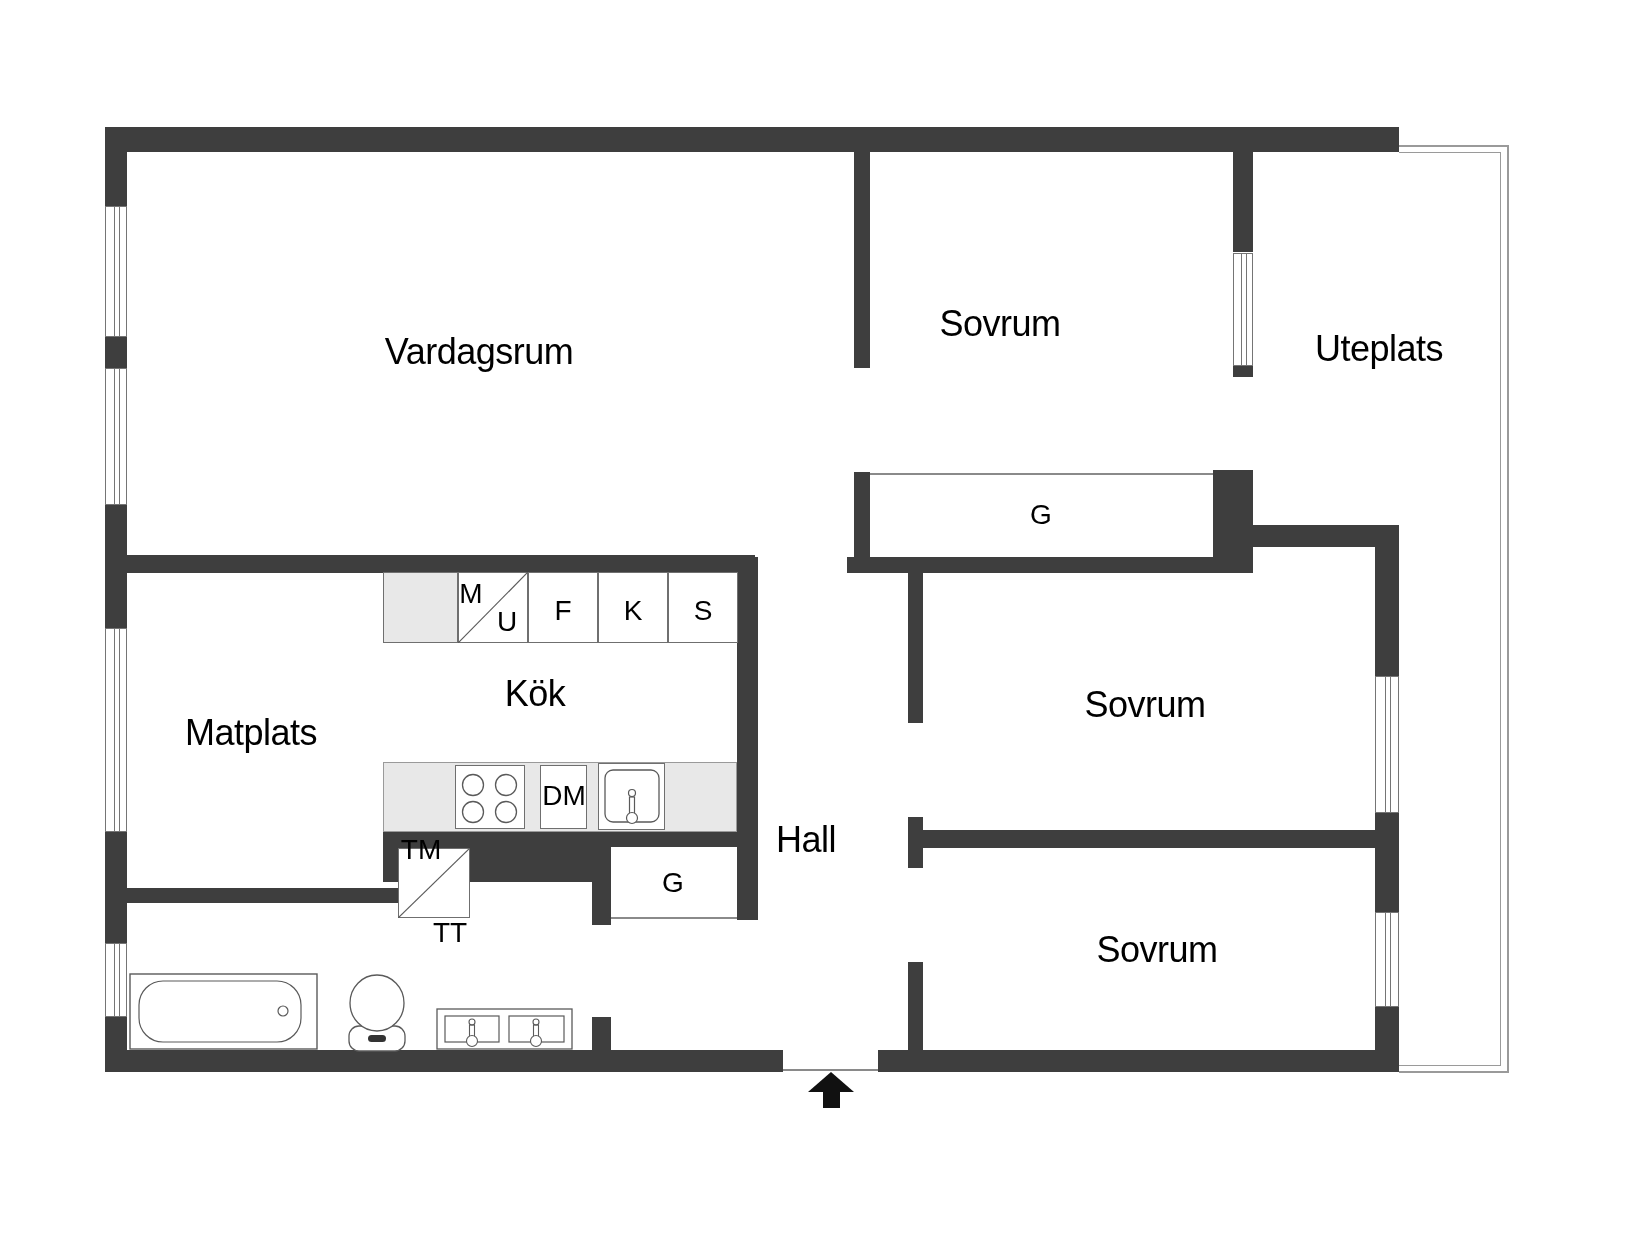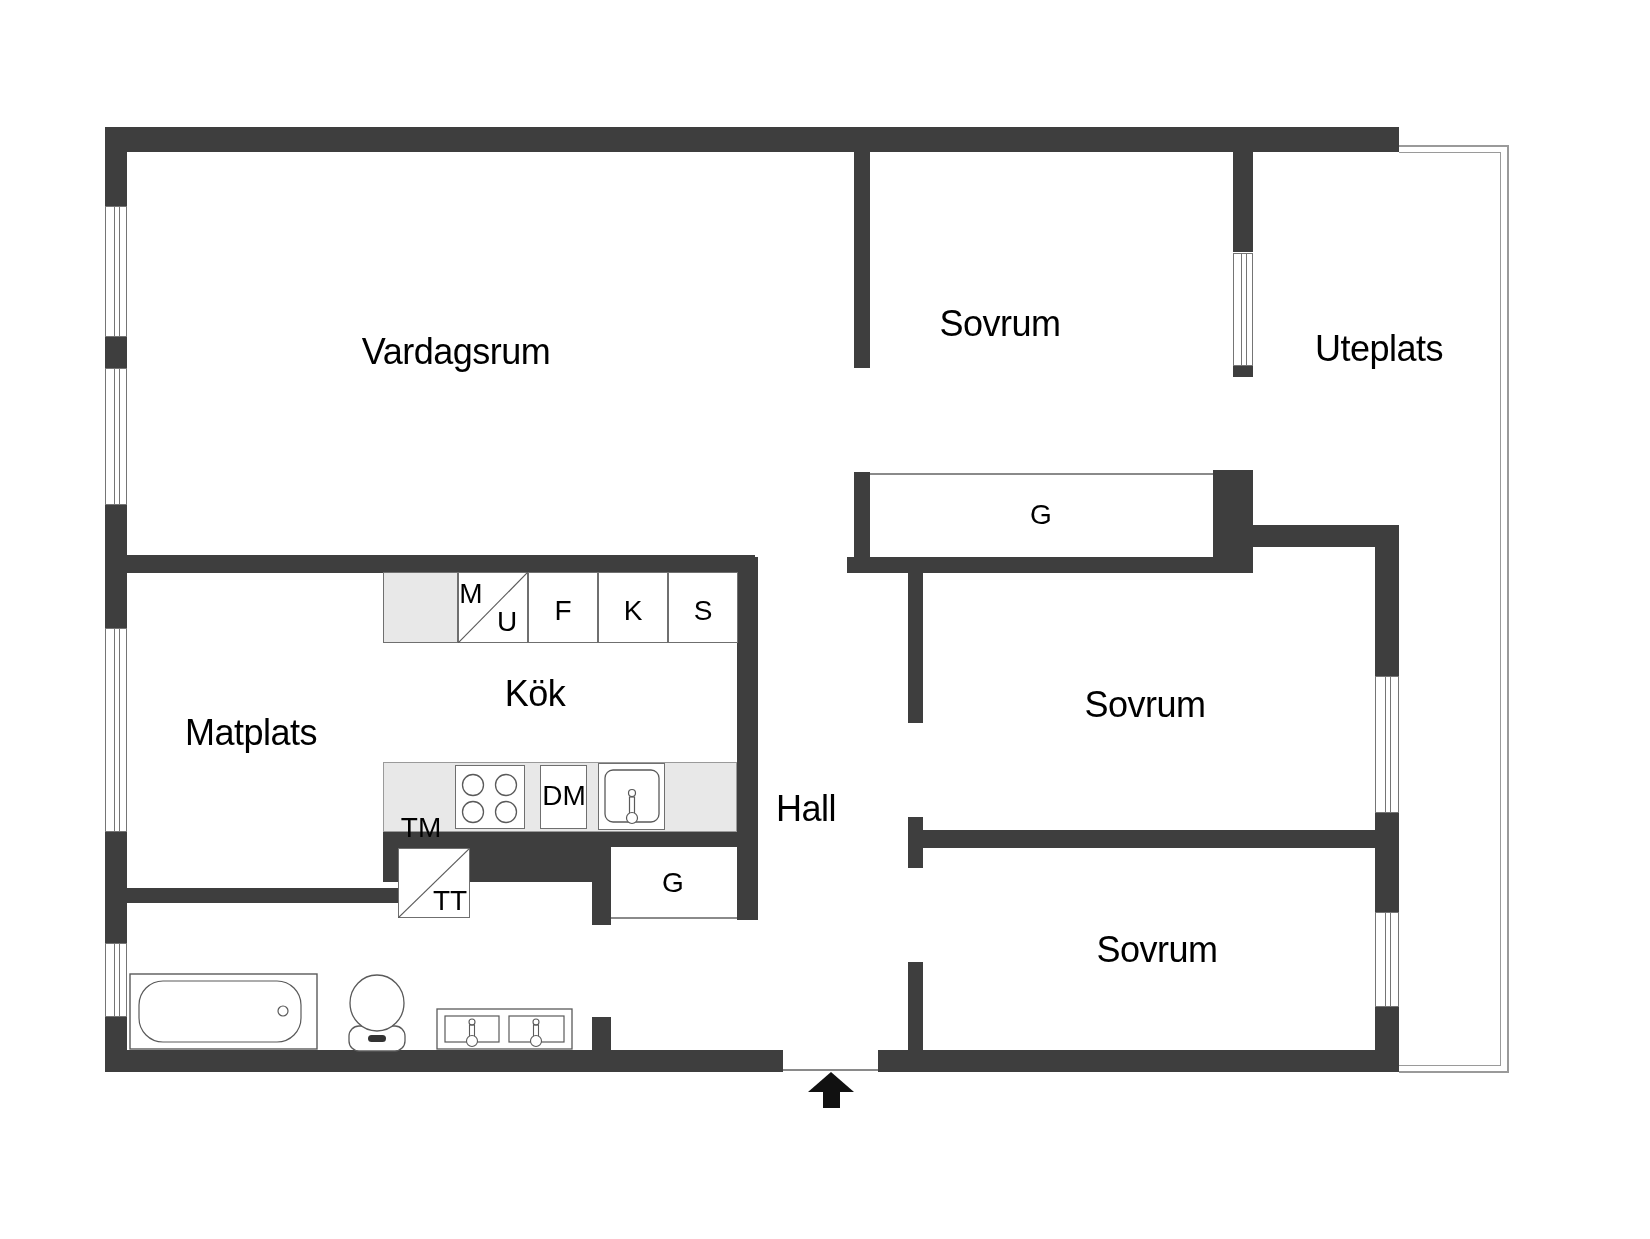--- a/index.html
+++ b/index.html
@@ -134,34 +134,34 @@
     <circle cx="100" cy="14" r="3" fill="none" stroke="#5a5a5a" stroke-width="1.1"></circle>
     <rect x="97.5" y="17" width="5" height="13" fill="none" stroke="#5a5a5a" stroke-width="1.1"></rect>
     <circle cx="100" cy="33" r="5.5" fill="#fff" stroke="#5a5a5a" stroke-width="1.1"></circle>
   </svg>
 
   <svg style="left:800px;top:1070px" width="62" height="40" viewBox="0 0 62 40">
     <polygon points="31,2 8,22 54,22" fill="#111"></polygon>
     <rect x="23" y="22" width="17" height="16" fill="#111"></rect>
   </svg>
 
-  <div class="label room" style="left:456px;top:352px">Vardagsrum</div>
+  <div class="label room" style="left:479px;top:352px">Vardagsrum</div>
   <div class="label room" style="left:1000px;top:324px">Sovrum</div>
   <div class="label room" style="left:1379px;top:349px">Uteplats</div>
   <div class="label room" style="left:251px;top:733px">Matplats</div>
   <div class="label room" style="left:535px;top:694px">Kök</div>
-  <div class="label room" style="left:806px;top:809px">Hall</div>
+  <div class="label room" style="left:806px;top:840px">Hall</div>
   <div class="label room" style="left:1145px;top:705px">Sovrum</div>
   <div class="label room" style="left:1157px;top:950px">Sovrum</div>
 
   <div class="label small" style="left:1041px;top:515px">G</div>
   <div class="label small" style="left:673px;top:883px">G</div>
 
   <div class="label small" style="left:471px;top:594px">M</div>
   <div class="label small" style="left:507px;top:622px">U</div>
   <div class="label small" style="left:563px;top:611px">F</div>
   <div class="label small" style="left:633px;top:611px">K</div>
   <div class="label small" style="left:703px;top:611px">S</div>
   <div class="label small" style="left:564px;top:796px">DM</div>
-  <div class="label small" style="left:421px;top:828px">TM</div>
-  <div class="label small" style="left:450px;top:901px">TT</div>
+  <div class="label small" style="left:421px;top:850px">TM</div>
+  <div class="label small" style="left:450px;top:933px">TT</div>
 
 </div>
 
 </body></html>

